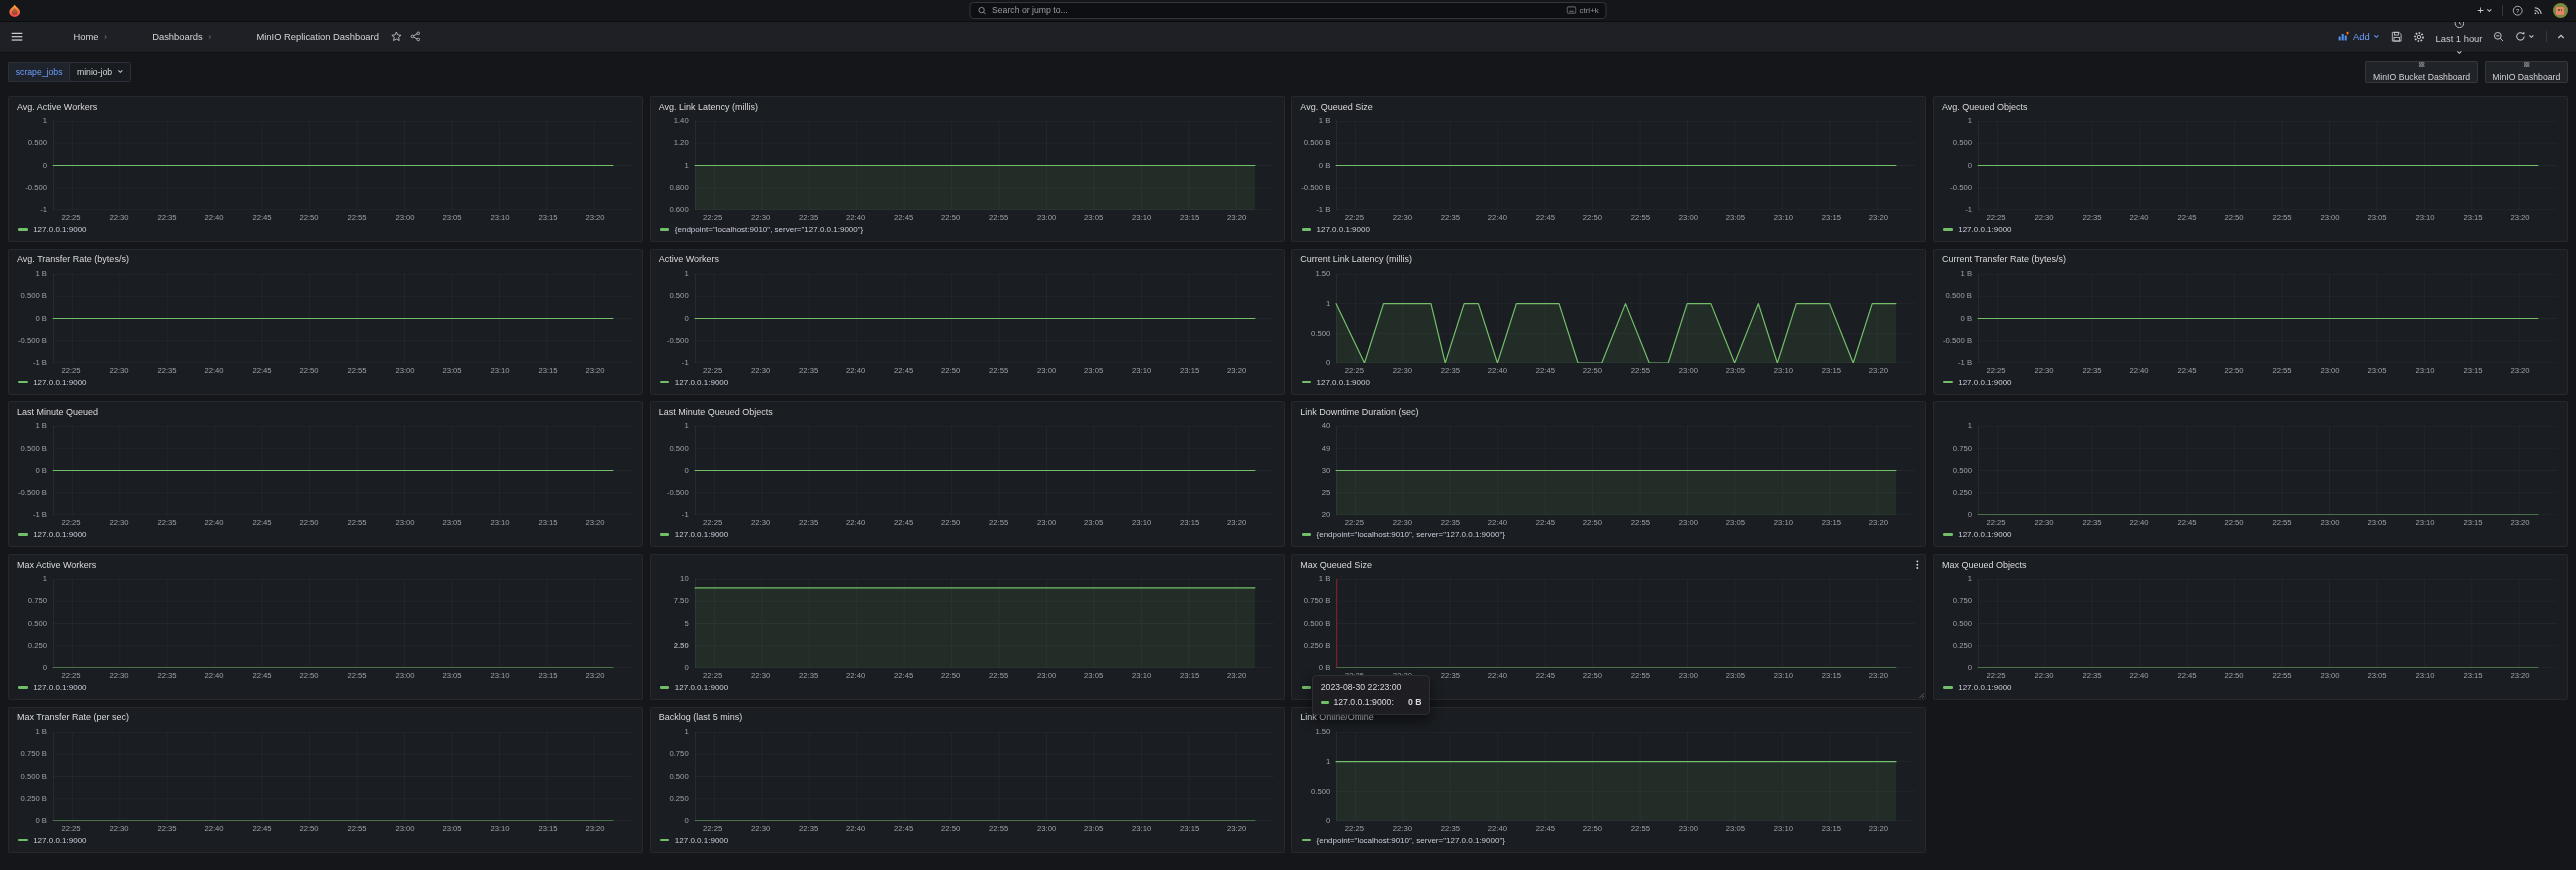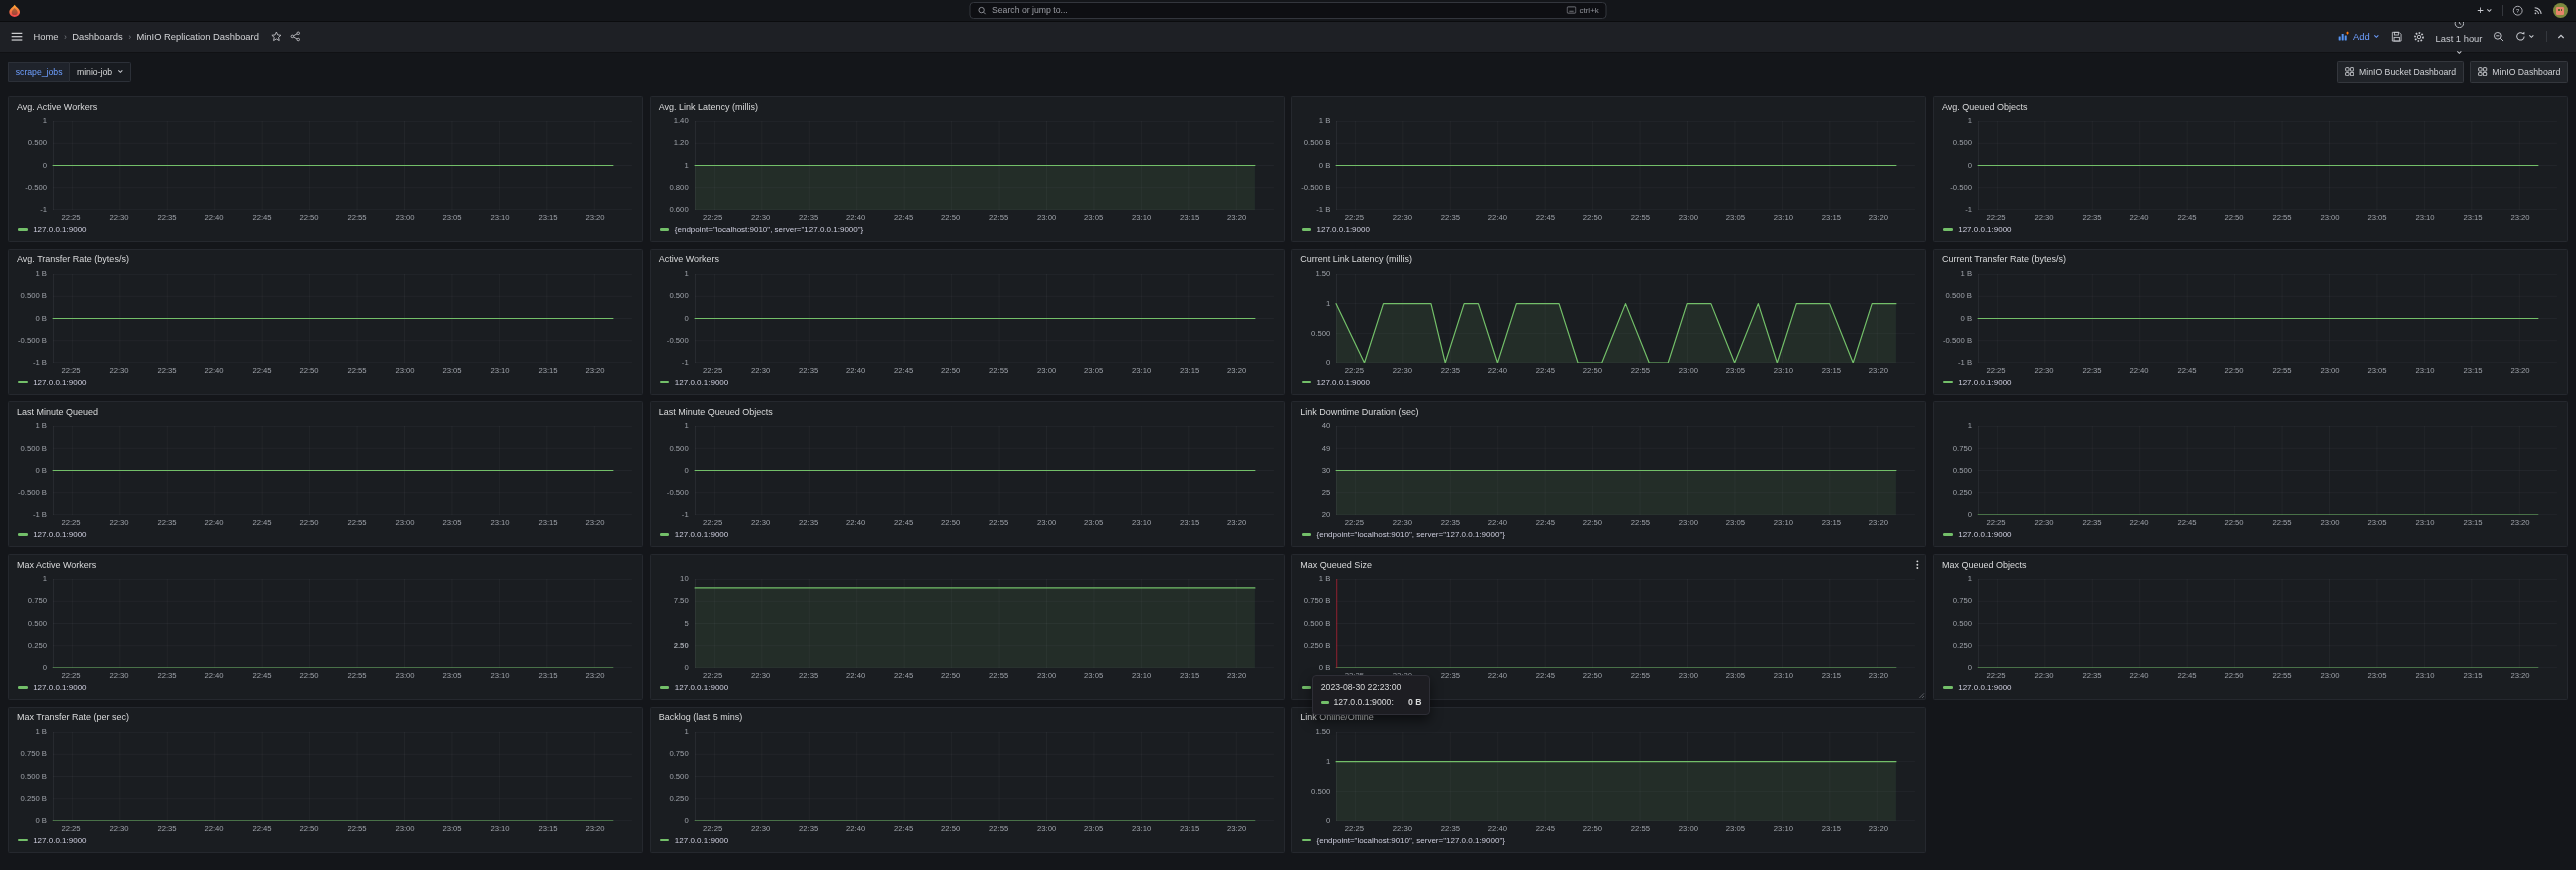--- a/index.html
+++ b/index.html
@@ -38,21 +38,21 @@
   .avatar .blob { position:absolute; left:3.4px; top:4px; width:8px; height:8px; background:#e8846b; border-radius:1.3px; }
   .avatar .eye { position:absolute; top:6px; width:1.3px; height:2px; background:#55632a; }
 
   
   .toolbar {
     height:31px; background:#1e2025; border-bottom:0.7px solid #101114;
     display:flex; align-items:center; padding:0 10.8px; gap:6.7px;
   }
   .burger { cursor:pointer; display:flex; }
   .crumbs { display:flex; align-items:center; gap:5.4px; font-size:9.4px; margin-left:4px; }
-  .crumb { color:#d2d3d6; cursor:pointer; }
+  .crumb { color:#d2d3d6; cursor:pointer;margin-left:40px; }
   .crumb-sep { color:#73767d; font-size:8.7px; }
   .crumb-icons { display:flex; align-items:center; gap:8px; margin-left:5.4px; }
   .tb-right { margin-left:auto; display:flex; align-items:center; gap:10.8px; }
   .add-group { display:flex; align-items:center; gap:3.4px; color:#6e9fff; font-size:9.4px; cursor:pointer; }
   .timepicker { display:flex; align-items:center; gap:4.7px; color:#c9cbd1; font-size:9.4px; cursor:pointer;flex-direction:column; }
 
   
   .subbar { height:38px; display:flex; align-items:center; padding:0 8px; }
   .var-group { display:flex; align-items:stretch; height:20px; font-size:8.7px; }
   .var-label {
@@ -61,21 +61,21 @@
     color:#6e9fff; cursor:default;
   }
   .var-value {
     display:flex; align-items:center; gap:4.7px; padding:0 6.7px; background:#181b20;
     border:0.7px solid #2c3038; border-radius:0 1.3px 1.3px 0; color:#d8d9da; cursor:pointer;text-align:center;
   }
   .link-buttons { margin-left:auto; display:flex; gap:6.7px; }
   .link-btn {
     height:22px; display:flex; align-items:center; gap:4.7px; padding:0 6.7px;
     background:#202328; border:0.7px solid #34373d; border-radius:1.3px;
-    color:#d0d2d6; font-size:8.7px; font-family:inherit; cursor:pointer;
+    color:#d0d2d6; font-size:8.7px; font-family:inherit; cursor:pointer;flex-direction:column;
   }
 
   
   .grid {
     display:grid; grid-template-columns:repeat(4,1fr); grid-auto-rows:146px;
     gap:6.7px; padding:5.4px 8px 0;
   }
   .panel {
     position:relative; background:#1a1d21; border:0.7px solid #25282e; border-radius:1.3px;
   }
@@ -394,20 +394,24 @@
         <div class="xlab" style="left: 476px;">23:10</div>
         <div class="xlab" style="left: 524px;">23:15</div>
         <div class="xlab" style="left: 571px;">23:20</div>
       </div>
     <div class="legend">
       <span class="dash"></span>
       <span class="llabel">{endpoint="localhost:9010", server="127.0.0.1:9000"}</span>
     </div>
   </section>
     <section class="panel">
+    <div class="panel-header">
+      <span class="panel-title">Avg. Queued Size</span>
+
+    </div>
     <div class="ycol">
         <div class="ylab" style="top: -4px;">1 B</div>
         <div class="ylab" style="top: 18.3px;">0.500 B</div>
         <div class="ylab" style="top: 41px;">0 B</div>
         <div class="ylab" style="top: 63px;">-0.500 B</div>
         <div class="ylab" style="top: 85px;">-1 B</div>
       </div>
     <div class="plot">
         <svg width="581" height="89" viewBox="0 0 865 133">
           <line x1="0" x2="865" y1="0.5" y2="0.5" stroke="rgba(204,204,220,0.08)"></line>

